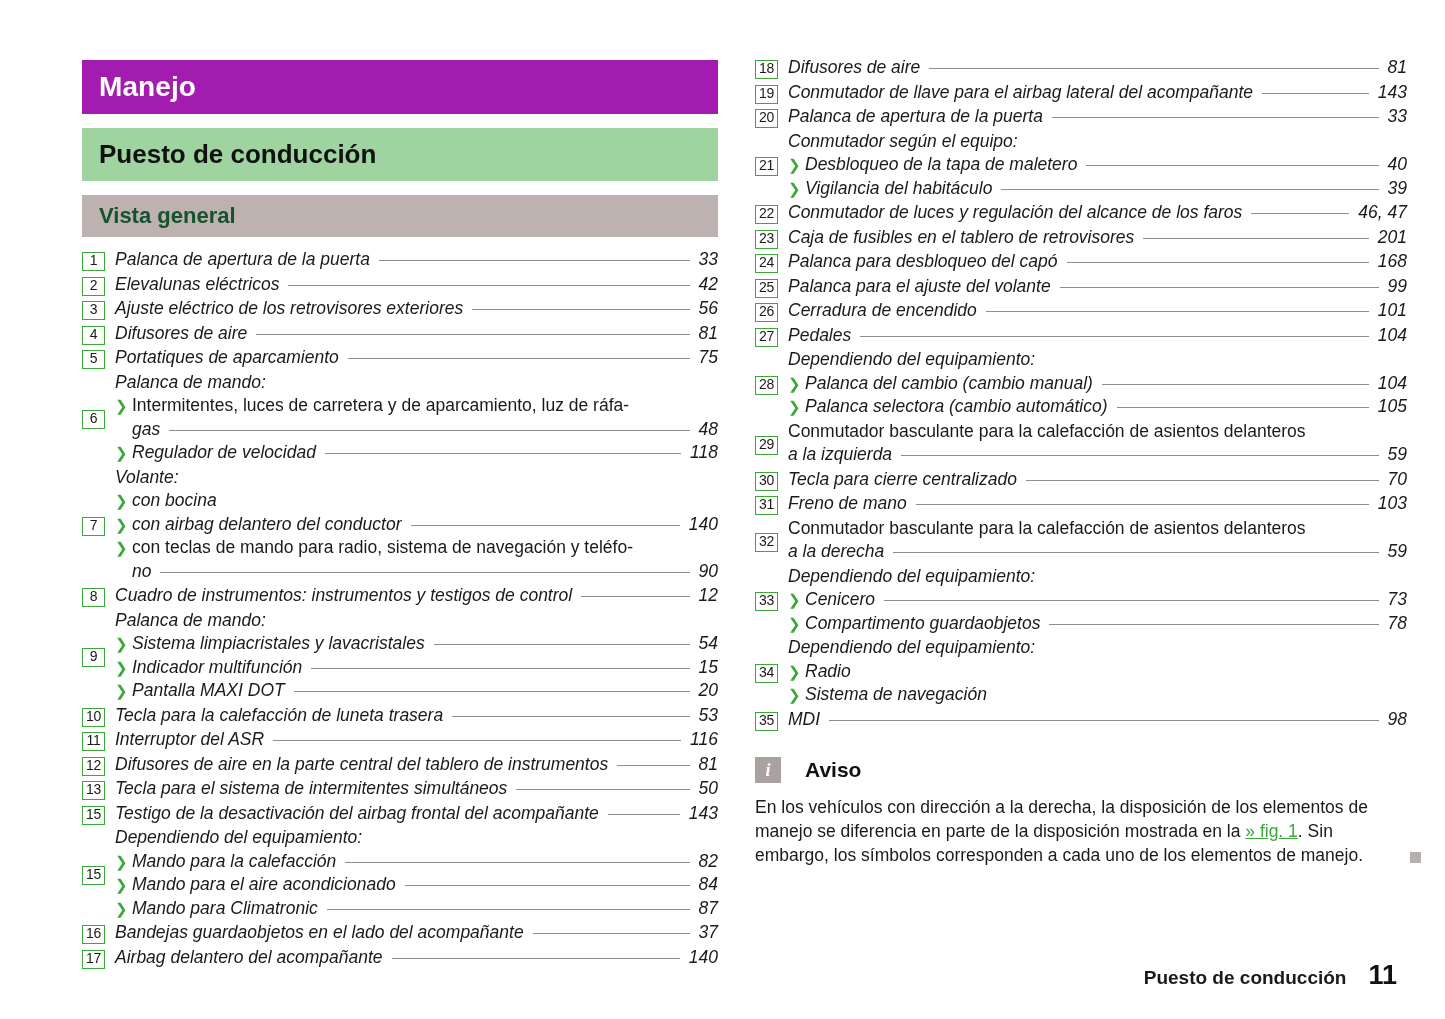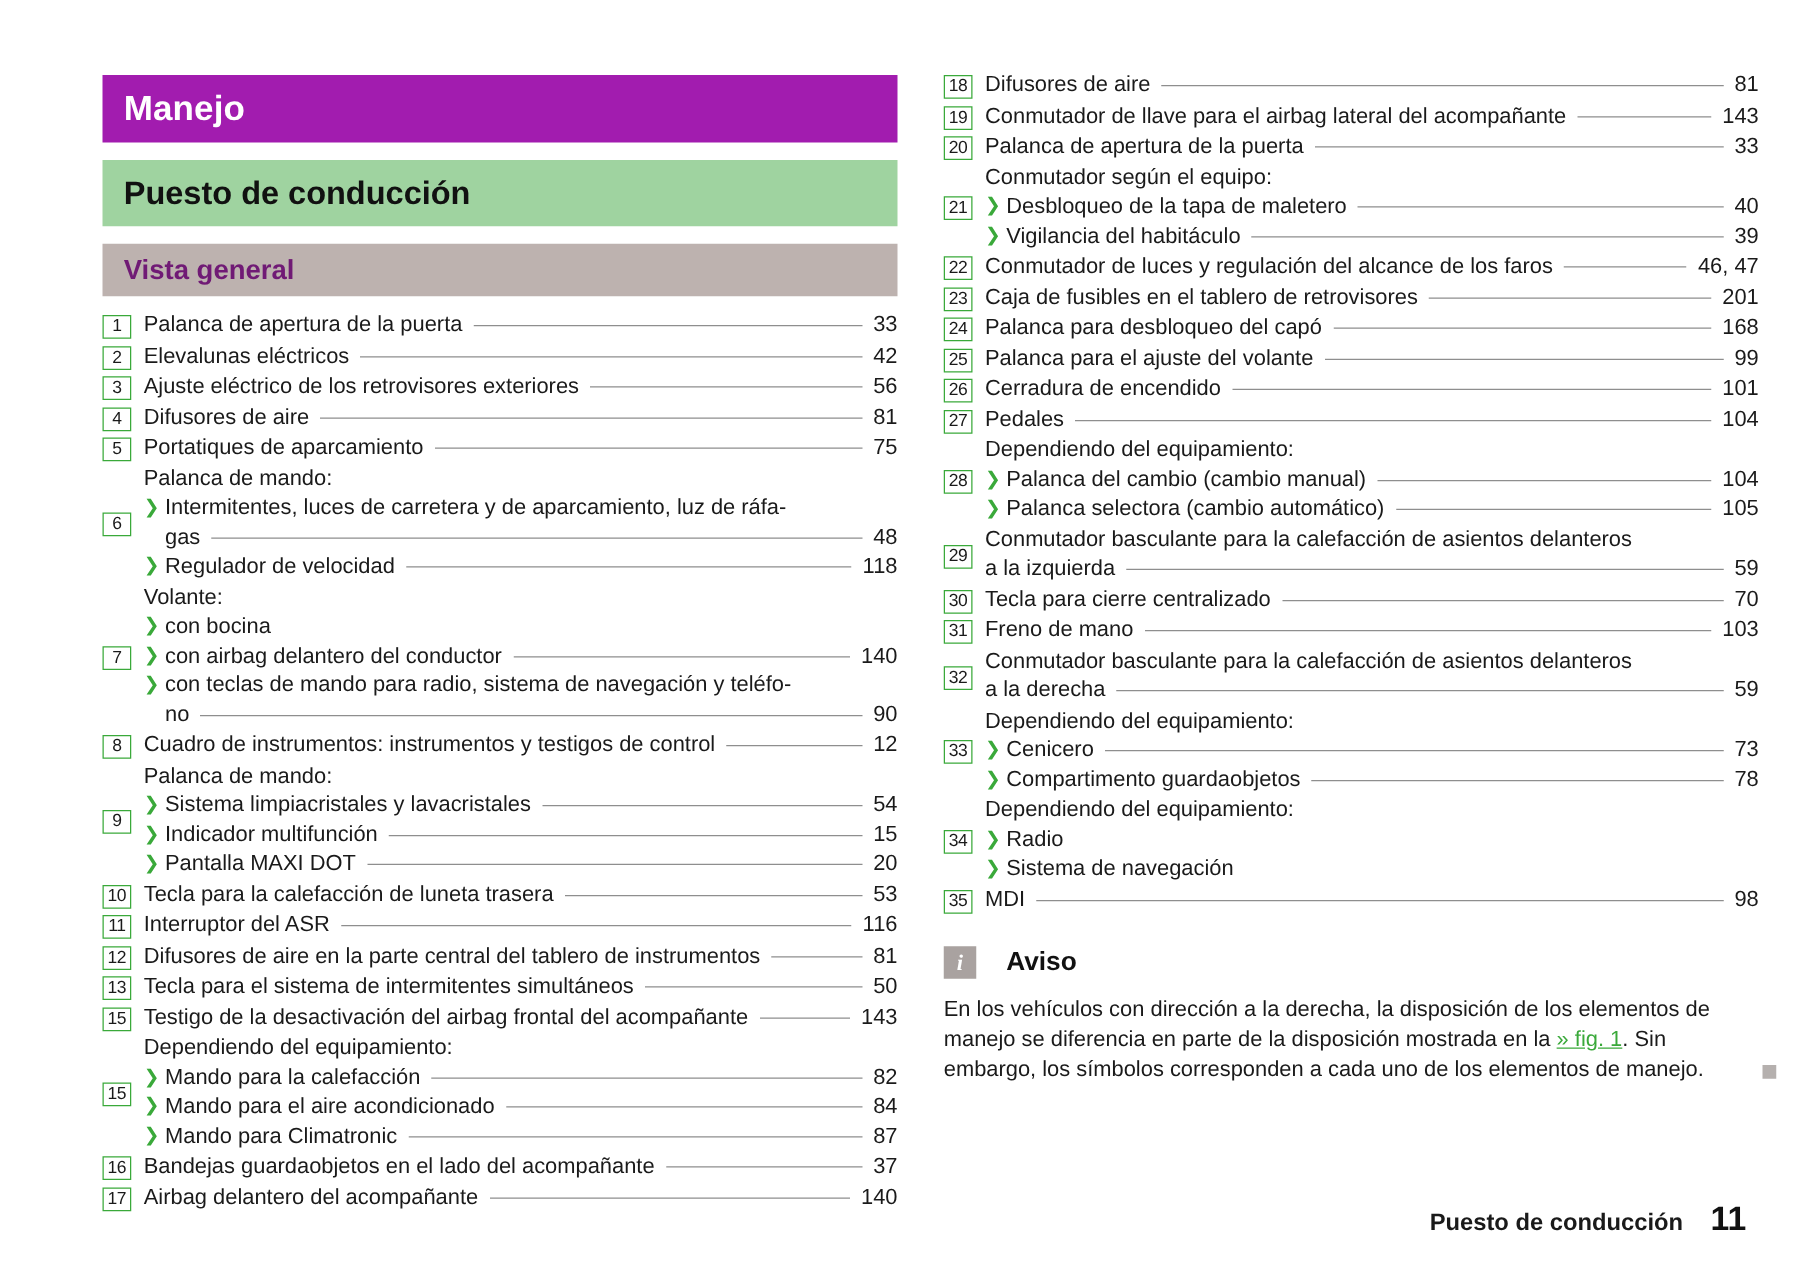--- a/index.html
+++ b/index.html
@@ -58,21 +58,21 @@
     margin-top: 14px;
     background: #9fd3a0;
     color: #111111;
     font-size: 26px;
     font-weight: bold;
   }
   .bar-subsection {
     height: 42px;
     margin-top: 14px;
     background: #bdb2af;
-    color: #701a75;
+    color: #14532d;
     font-size: 22px;
     font-weight: bold;
   }
 
   
   .toc {
     margin-top: 11px;
   }
   .col-right .toc { margin-top: 0; }
 
@@ -105,20 +105,21 @@
     min-width: 0;
   }
 
   
   .row {
     display: flex;
     align-items: baseline;
     font-size: 17.5px;
     line-height: 23.5px;
     color: #1a1a1a;
+    font-style: italic;
   }
   .row .txt {
     white-space: nowrap;
   }
   .row .leader {
     flex: 1 1 auto;
     min-width: 6px;
     height: 1px;
     background: #8e8e8e;
     margin: 0 9px 0 9px;

